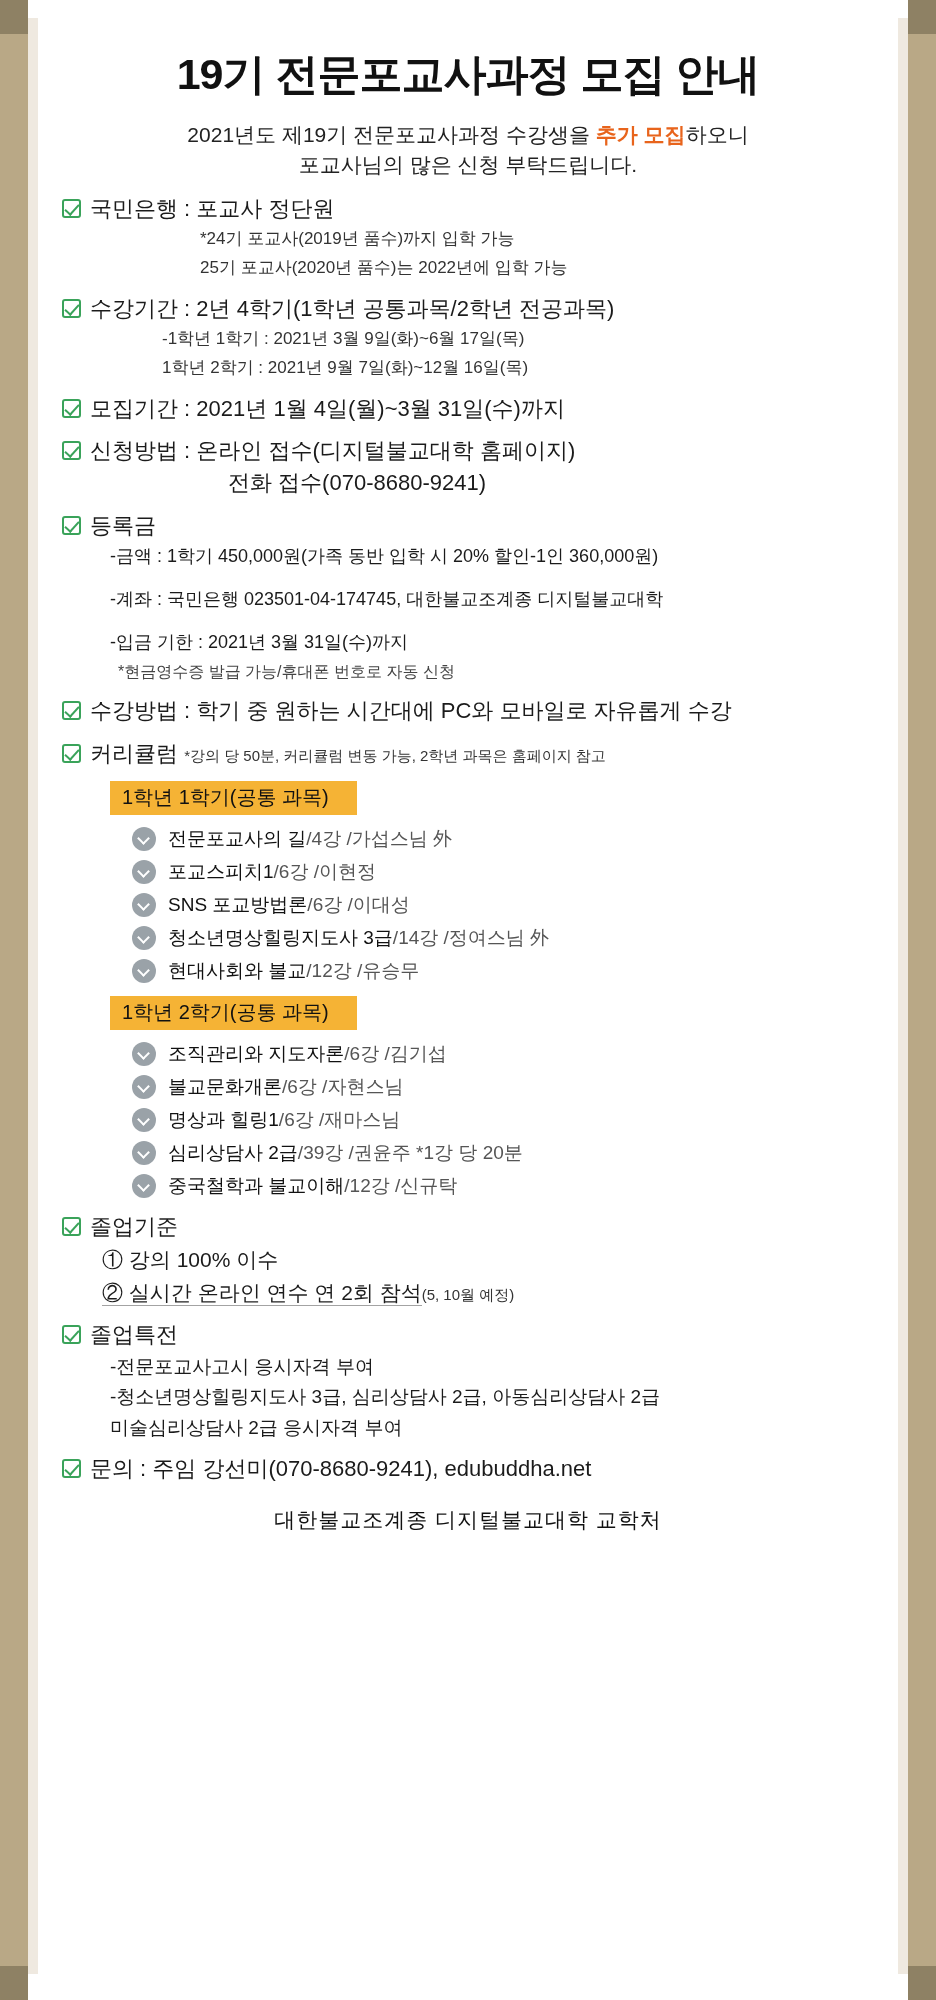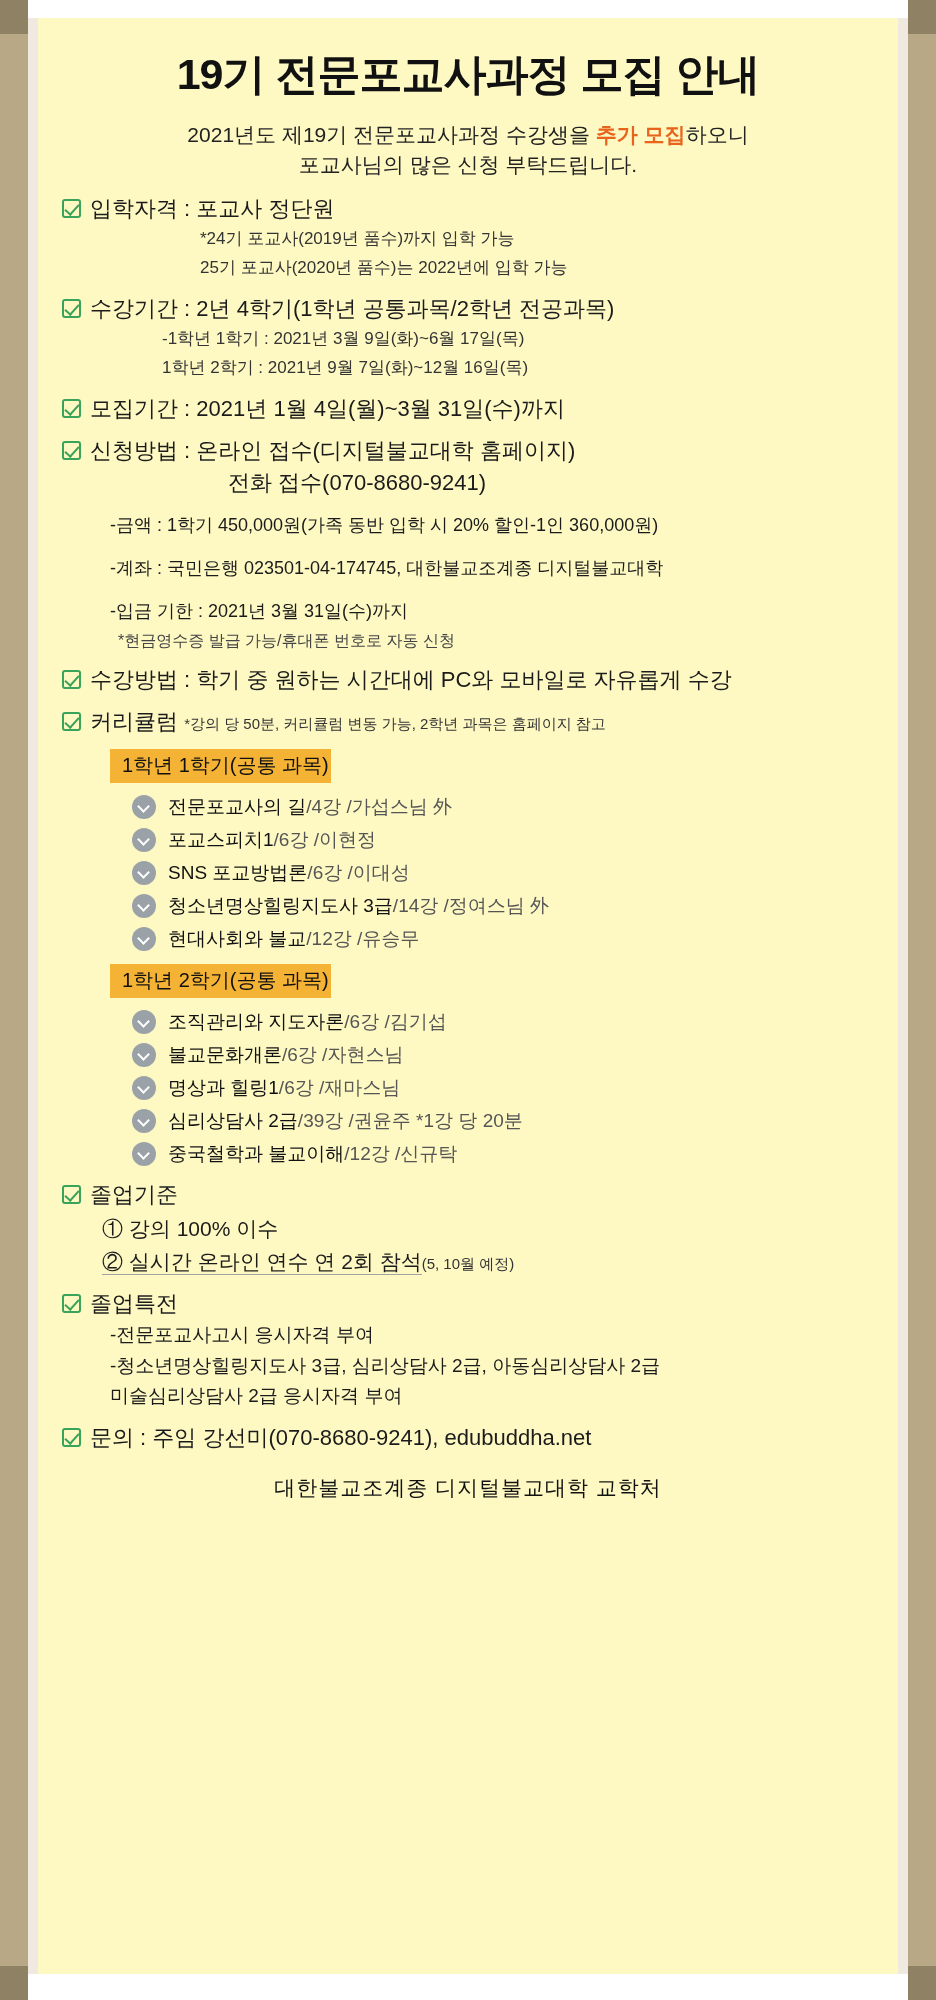--- a/index.html
+++ b/index.html
@@ -27,21 +27,21 @@
   .corner.tl{left:0;top:0;}
   .corner.tr{right:0;top:0;}
   .corner.bl{left:0;bottom:0;}
   .corner.br{right:0;bottom:0;}
   .topbar{position:absolute;left:28px;right:28px;top:0;height:18px;background:#fff;}
   .botbar{position:absolute;left:28px;right:28px;bottom:0;height:26px;background:#fff;}
 
   .sheet{
     position:absolute;
     left:38px;right:38px;top:18px;bottom:26px;
-    background:#fef9c3;
+    background:#ffffff;
     padding:18px 14px 0 14px;
     box-sizing:border-box;
   }
 
   h1.title{
     margin:10px 0 0 0;
     text-align:center;
     font-size:43px;
     font-weight:bold;
     letter-spacing:-1px;
@@ -92,21 +92,21 @@
   .small-note{font-size:16px;color:#444;margin:6px 0 0 66px;}
   .reg-line{font-size:18px;line-height:1.5;margin:3px 0 0 58px;}
   .reg-line.tight{margin-top:16px;}
 
   .curri-head{font-size:22px;}
   .curri-note{font-size:15px;color:#333;}
 
   .term-tag{
     display:inline-block;
     background:#f5b335;
-    padding:3px 2px 4px 12px;
+    padding:3px 28px 4px 12px;
     font-size:20px;
     margin:12px 0 4px 58px;
     color:#111;
     text-align:center;
   }
   .course{
     display:flex;align-items:center;
     margin:7px 0 0 80px;
     font-size:19px;
   }
@@ -161,21 +161,21 @@
     <h1 class="title">19기 전문포교사과정 모집 안내</h1>
 
     <p class="subtitle">
       <span>2021년도 제19기 전문포교사과정 수강생을 </span><span class="hl">추가 모집</span><span>하오니</span><br>
       <span>포교사님의 많은 신청 부탁드립니다.</span>
     </p>
 
     <div class="block">
       <div class="row">
         <span class="chk"></span>
-        <span class="row-text">입학자격 : 포교사 정단원</span>
+        <span class="row-text">국민은행 : 포교사 정단원</span>
       </div>
       <div class="sub indent-a">*24기 포교사(2019년 품수)까지 입학 가능</div>
       <div class="sub indent-a">25기 포교사(2020년 품수)는 2022년에 입학 가능</div>
     </div>
 
     <div class="block">
       <div class="row">
         <span class="chk"></span>
         <span class="row-text">수강기간 : 2년 4학기(1학년 공통과목/2학년 전공과목)</span>
       </div>
@@ -192,20 +192,24 @@
 
     <div class="block">
       <div class="row">
         <span class="chk"></span>
         <span class="row-text">신청방법 : 온라인 접수(디지털불교대학 홈페이지)</span>
       </div>
       <div class="center-sub">전화 접수(070-8680-9241)</div>
     </div>
 
     <div class="block">
+      <div class="row">
+        <span class="chk"></span>
+        <span class="row-text">등록금</span>
+      </div>
       <div class="reg-line">-금액 : 1학기 450,000원(가족 동반 입학 시 20% 할인-1인 360,000원)</div>
       <div class="reg-line tight">-계좌 : 국민은행 023501-04-174745, 대한불교조계종 디지털불교대학</div>
       <div class="reg-line tight">-입금 기한 : 2021년 3월 31일(수)까지</div>
       <div class="small-note">*현금영수증 발급 가능/휴대폰 번호로 자동 신청</div>
     </div>
 
     <div class="block">
       <div class="row">
         <span class="chk"></span>
         <span class="row-text">수강방법 : 학기 중 원하는 시간대에 PC와 모바일로 자유롭게 수강</span>

